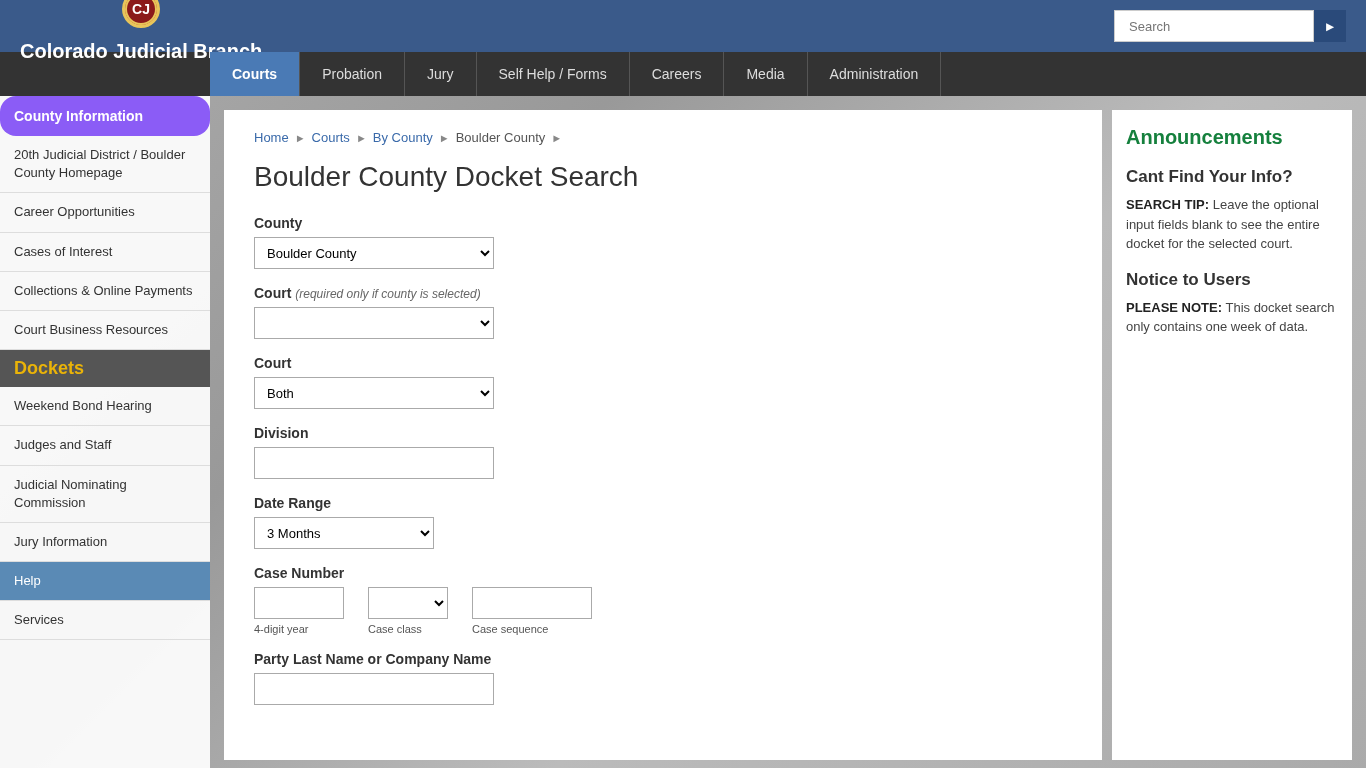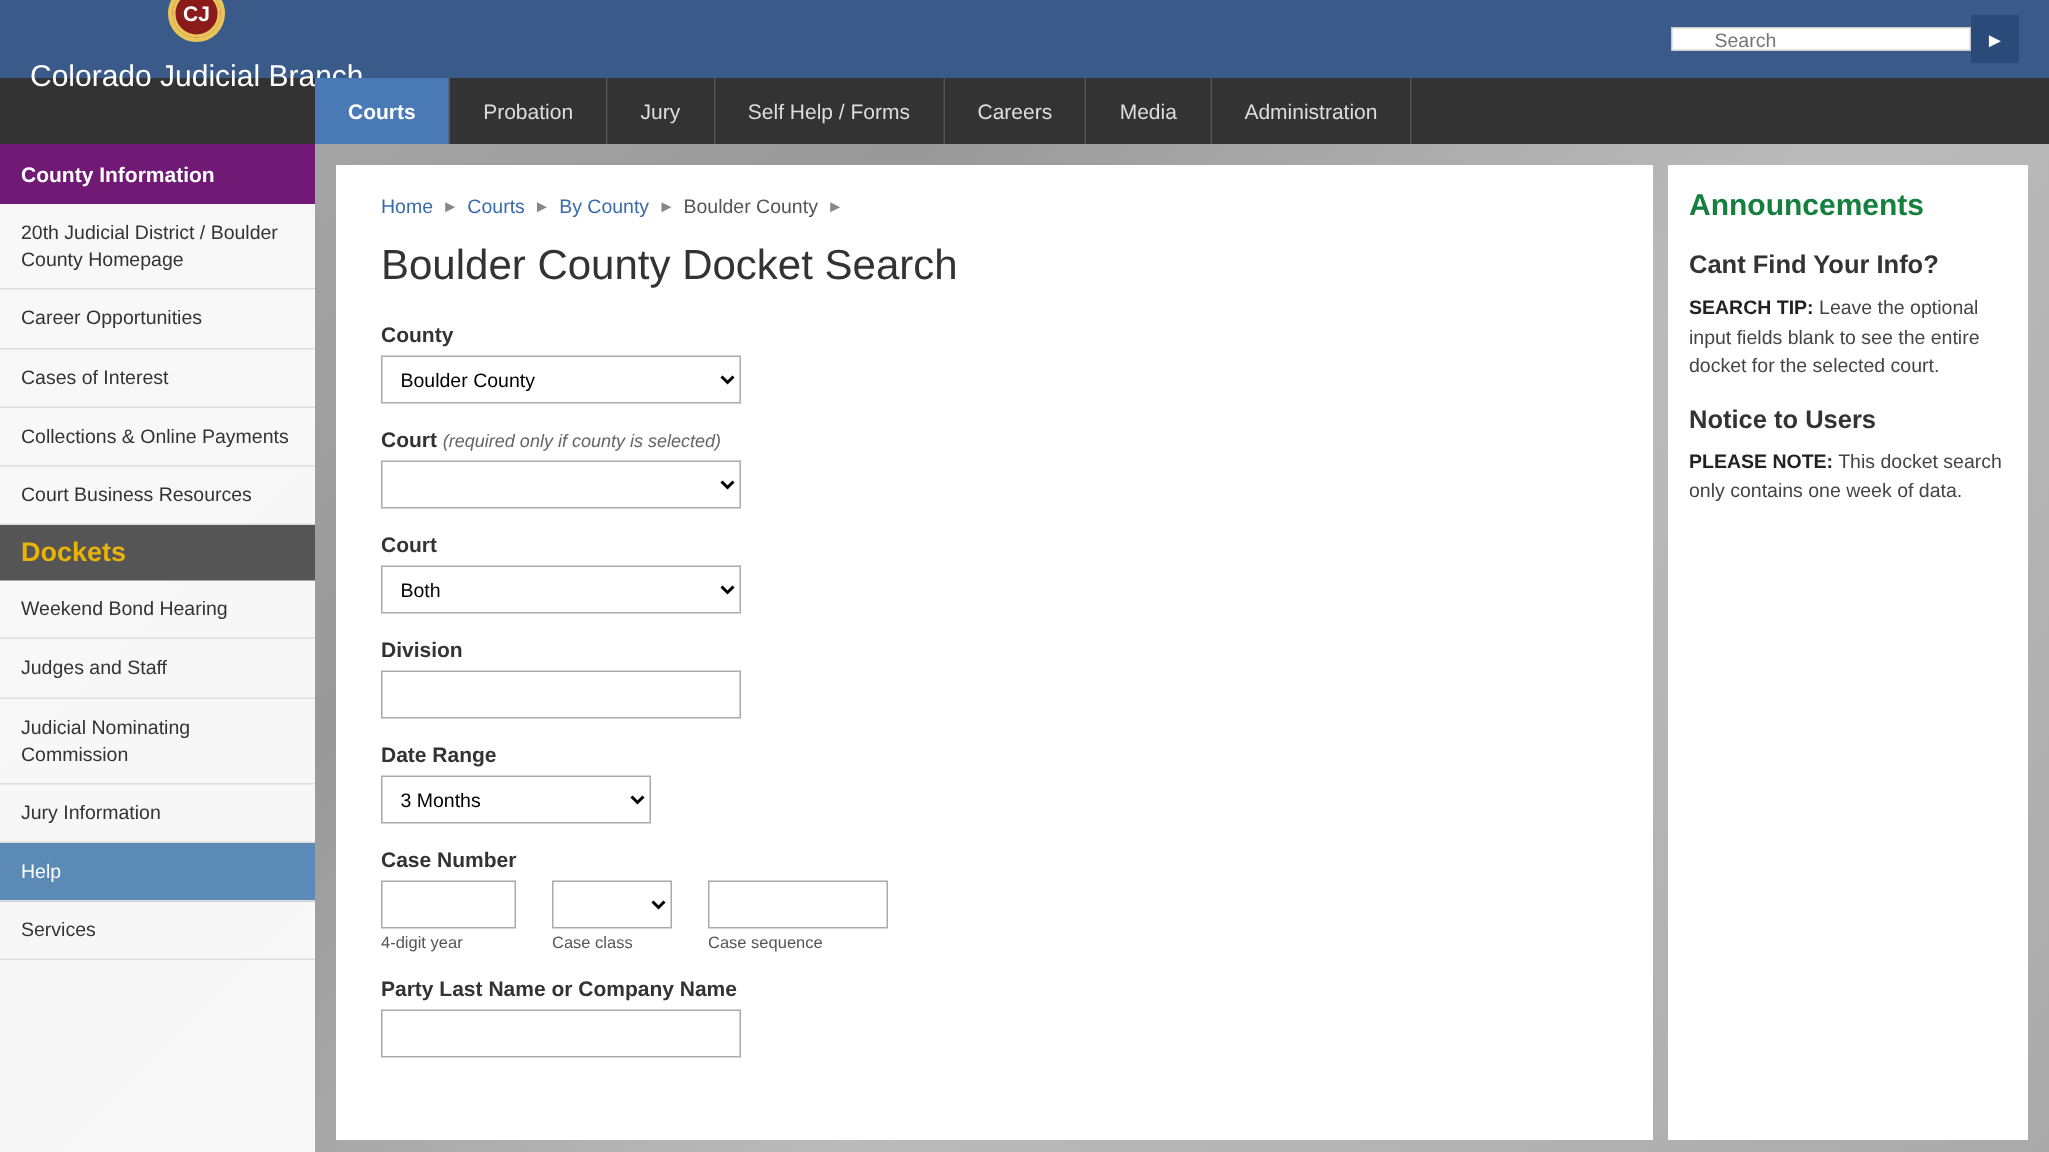--- a/index.html
+++ b/index.html
@@ -24,31 +24,31 @@
       width: 38px; height: 38px;
       background: #c0392b;
       border-radius: 50%;
       border: 3px solid #e8c55a;
       display: flex; align-items: center; justify-content: center;
       font-size: 18px; color: white; font-weight: bold;
     }
     #site-title {
       color: white;
       font-size: 20px;
-      font-weight: normal;
+      font-weight: bold;
     }
     #search-area {
       display: flex;
       align-items: center;
     }
     #search-input {
-      padding: 6px 28px;
+      padding: 6px 14px;
       border: 1px solid #ccc;
       width: 200px;
-      height: 16px;
+      height: 32px;
       font-size: 13px;
       background: white;
     }
     #search-btn {
       background: #2a4a7a;
       border: none;
       color: white;
       width: 32px;
       height: 32px;
       cursor: pointer;
@@ -89,25 +89,26 @@
 
     
     #sidebar {
       width: 210px;
       background: rgba(255,255,255,0.92);
       position: relative;
       z-index: 1;
       flex-shrink: 0;
     }
     #sidebar-title {
-      background: #701a75;
+      background: #8b5cf6;
       color: white;
       padding: 12px 14px;
       font-size: 14px;
       font-weight: bold;
+      border-radius: 16px;
     }
     .sidebar-item {
       border-bottom: 1px solid #ddd;
       padding: 10px 14px;
       cursor: pointer;
       color: #333;
       font-size: 13px;
       line-height: 1.4;
     }
     .sidebar-item.active { background: #5a8ab5; color: white; }

